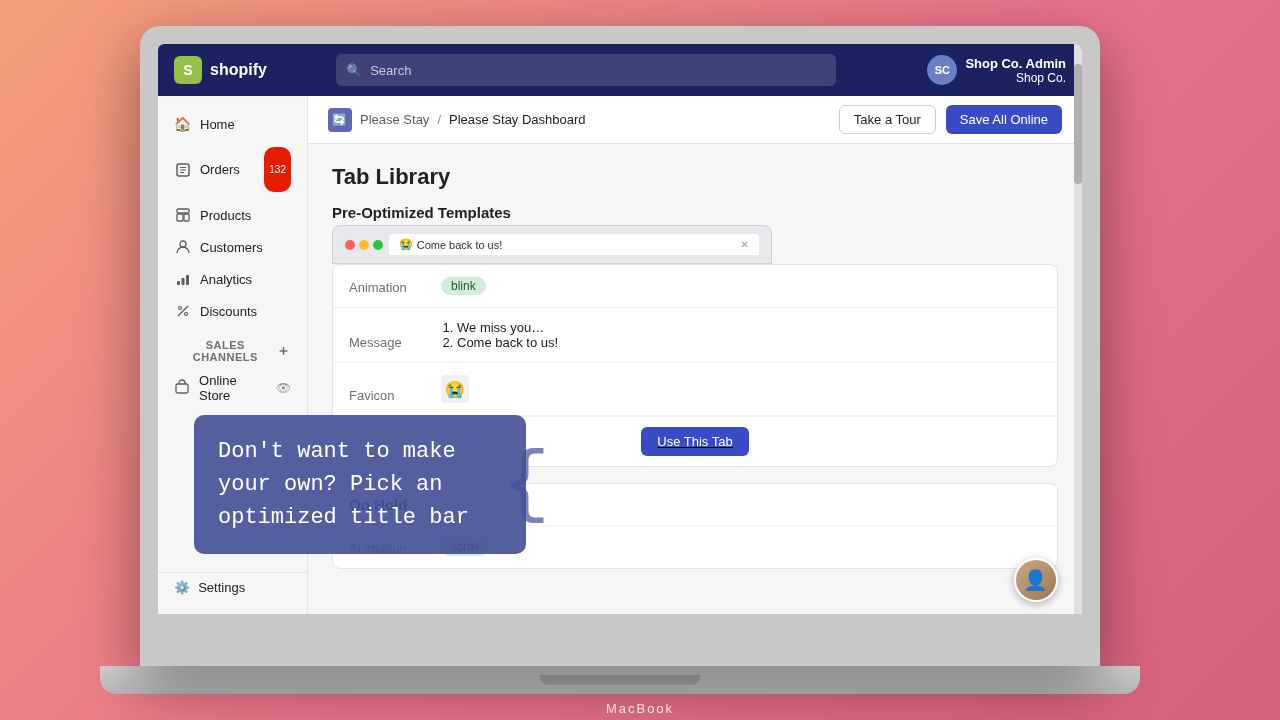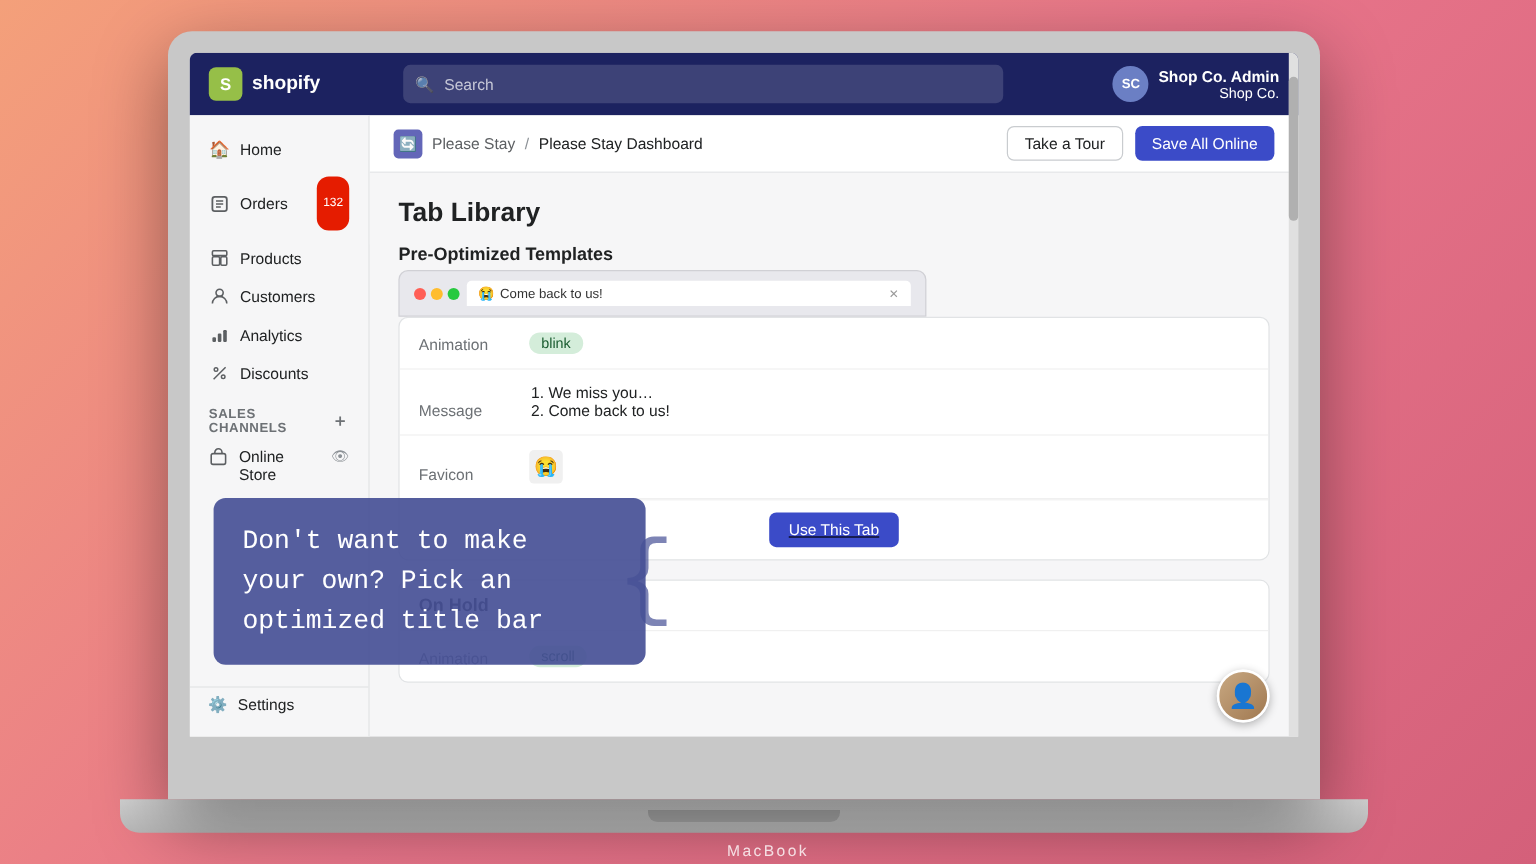--- a/index.html
+++ b/index.html
@@ -168,28 +168,30 @@
     .sidebar-section-title {
       font-size: 11px;
       font-weight: 600;
       color: #6d7175;
       padding: 12px 16px 4px;
       text-transform: uppercase;
       letter-spacing: 0.5px;
       display: flex;
       align-items: center;
       justify-content: space-between;
+      text-align: center;
     }
     .sidebar-section-title .add-icon {
       cursor: pointer;
       color: #6d7175;
       font-size: 14px;
     }
     .nav-item-sub {
       display: flex;
+      align-items: center;
       padding: 6px 16px;
       gap: 8px;
       font-size: 13px;
       color: #202223;
       cursor: pointer;
     }
     .nav-item-sub .nav-icon {
       width: 18px;
       height: 18px;
       color: #5c5f62;
@@ -411,26 +413,26 @@
       border-bottom: 1px solid #f0f0f0;
     }
     
     .scroll-content::-webkit-scrollbar { width: 8px; }
     .scroll-content::-webkit-scrollbar-track { background: #f0f0f0; }
     .scroll-content::-webkit-scrollbar-thumb { background: #c4c4c4; border-radius: 4px; }
     
     .tooltip-overlay {
       position: absolute;
       bottom: 60px;
-      left: 20px;
+      left: 36px;
       background: rgba(70, 80, 150, 0.92);
       color: white;
       padding: 20px 24px;
       border-radius: 10px;
-      width: 360px;
+      width: 332px;
       font-family: 'Courier New', monospace;
       font-size: 22px;
       line-height: 1.5;
       z-index: 100;
     }
     .tooltip-brace {
       position: absolute;
       right: -24px;
       top: 50%;
       transform: translateY(-50%);

